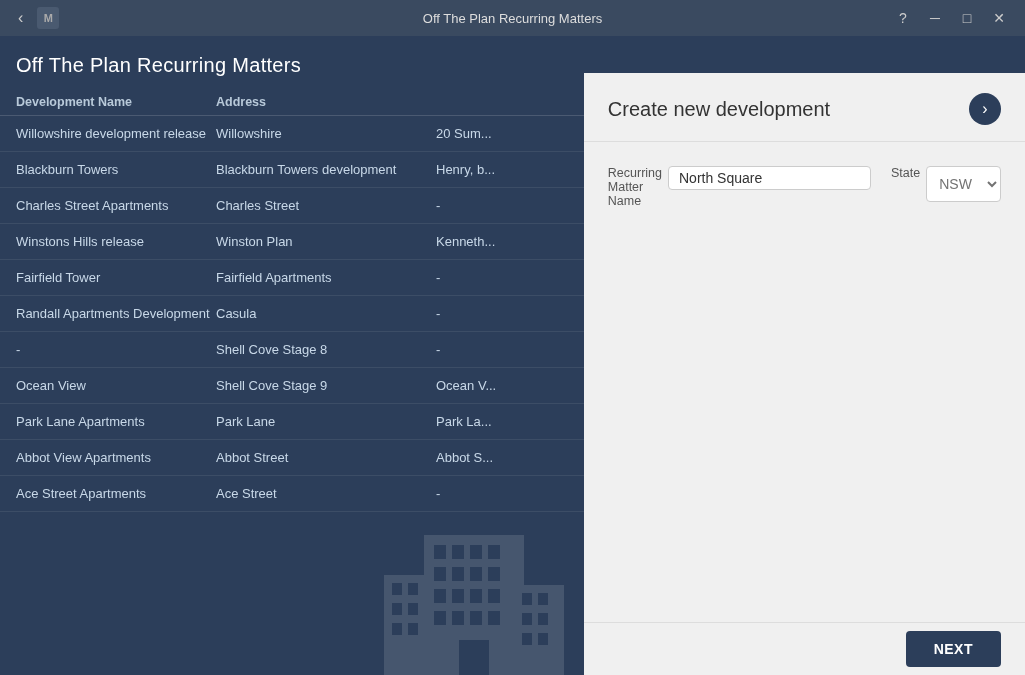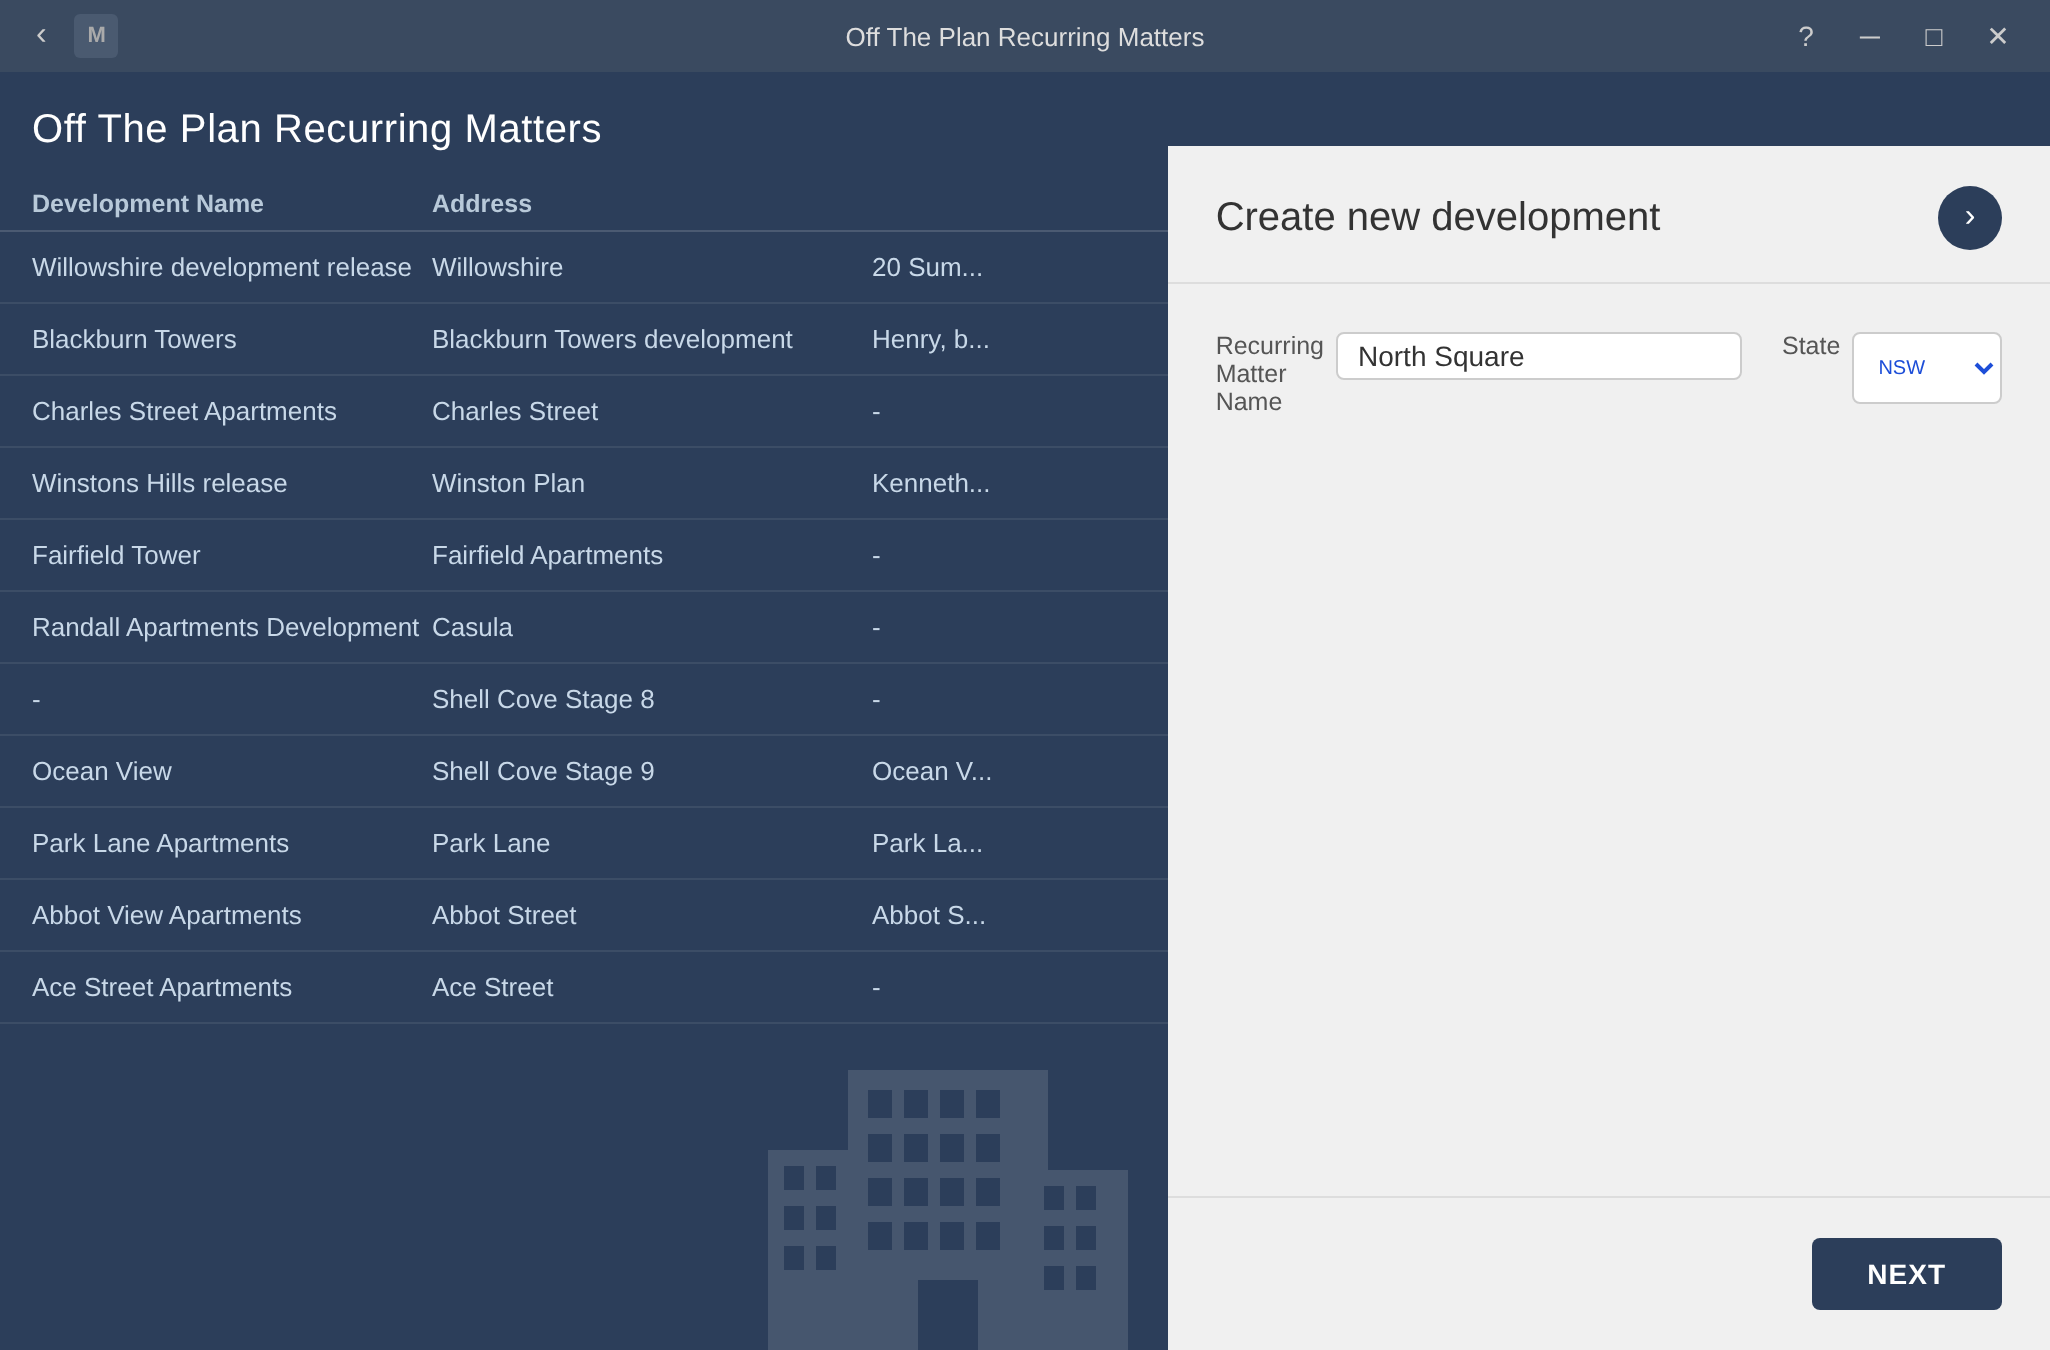--- a/index.html
+++ b/index.html
@@ -189,31 +189,31 @@
       color: #333;
       background: #fff;
       outline: none;
     }
 
     .form-select {
       height: 36px;
       border: 1px solid #ccc;
       border-radius: 4px;
       padding: 0 8px;
-      font-size: 10px;
-      color: #1d4ed8;
+      font-size: 14px;
+      color: #737373;
       background: #fff;
       outline: none;
       appearance: auto;
       width: 100%;
     }
 
     
     .form-footer {
-      padding: 20px 24px;
+      padding: 8px 24px;
       display: flex;
       justify-content: flex-end;
       background: #f0f0f0;
       border-top: 1px solid #ddd;
     }
 
     .next-btn {
       background: #2c3e5a;
       color: #fff;
       border: none;

